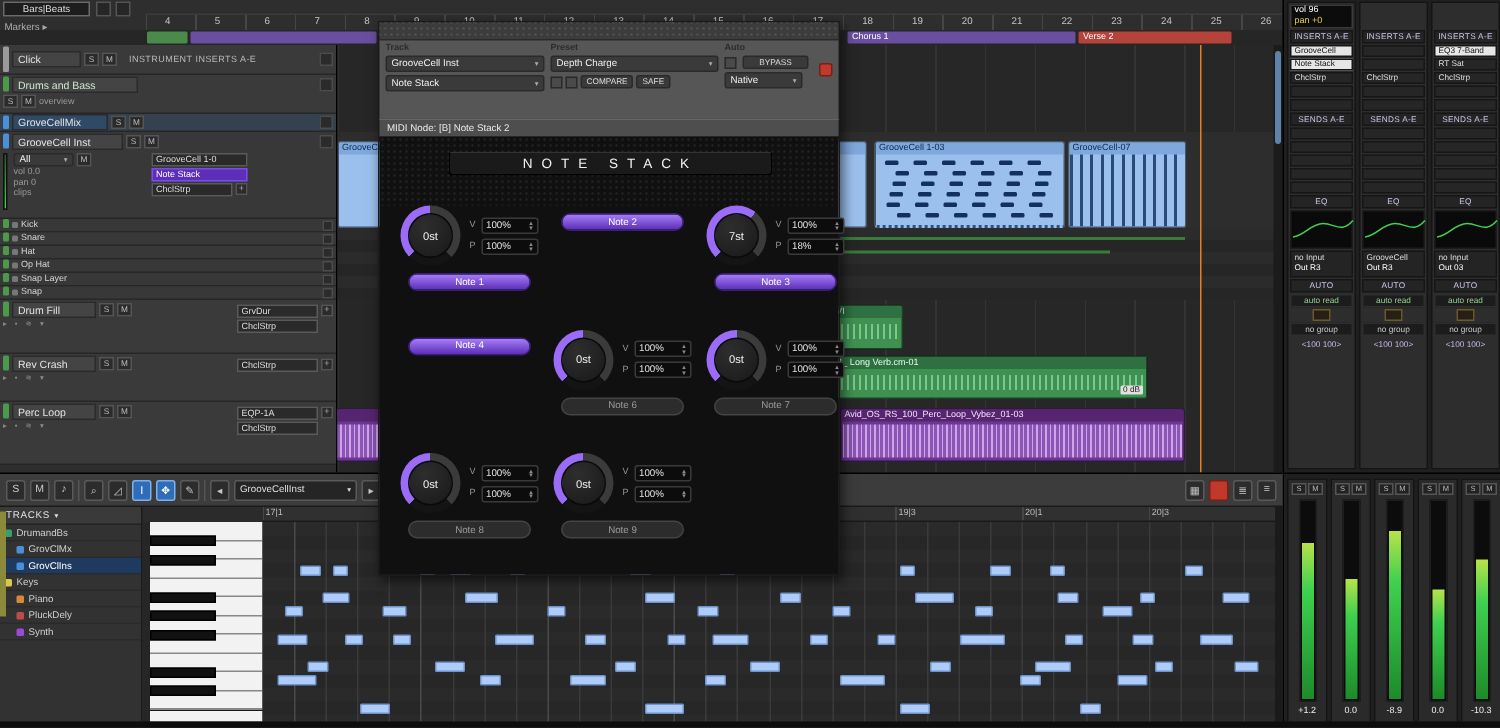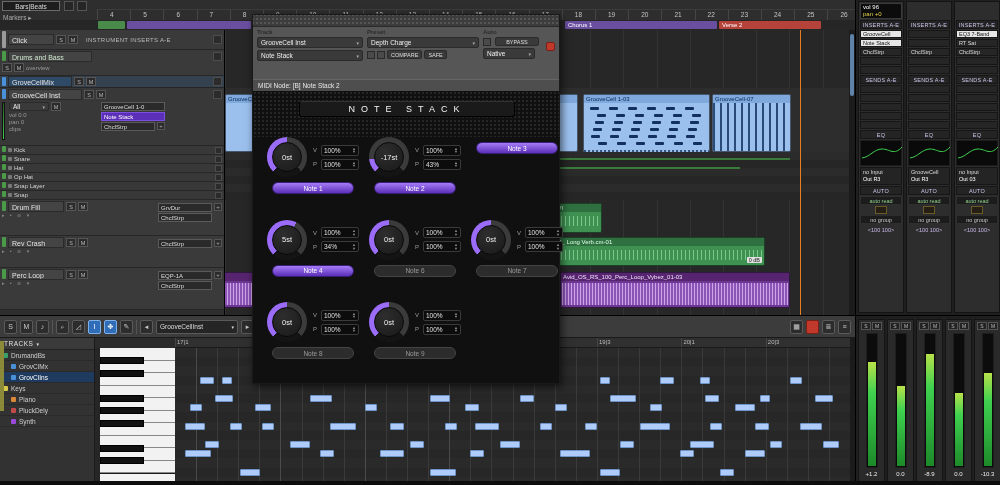--- a/index.html
+++ b/index.html
@@ -529,68 +529,47 @@
                   <span class="sbox">
                     <span class="sval">100%</span>
                     <span class="arrs">▲<br>▼</span>
                   </span>
                 </div>
               </div>
             </div>
             <div class="nbtn">Note 1</div>
           </div>
           <div class="kcell">
-            <div class="krow">
-              <div class="knob" style="--arc:39deg">
-                <div class="kface">-17st</div>
-              </div>
-              <div class="spins">
-                <div class="spin">
-                  <span class="slab">V</span>
-                  <span class="sbox">
-                    <span class="sval">100%</span>
-                    <span class="arrs">▲<br>▼</span>
-                  </span>
-                </div>
-                <div class="spin">
-                  <span class="slab">P</span>
-                  <span class="sbox">
-                    <span class="sval">43%</span>
-                    <span class="arrs">▲<br>▼</span>
-                  </span>
-                </div>
-              </div>
-            </div>
             <div class="nbtn">Note 2</div>
-          </div>
-          <div class="kcell">
-            <div class="nbtn">Note 3</div>
           </div>
           <div class="kcell">
             <div class="krow">
-              <div class="knob" style="--arc:163deg">
-                <div class="kface">5st</div>
+              <div class="knob" style="--arc:174deg">
+                <div class="kface">7st</div>
               </div>
               <div class="spins">
                 <div class="spin">
                   <span class="slab">V</span>
                   <span class="sbox">
                     <span class="sval">100%</span>
                     <span class="arrs">▲<br>▼</span>
                   </span>
                 </div>
                 <div class="spin">
                   <span class="slab">P</span>
                   <span class="sbox">
-                    <span class="sval">34%</span>
+                    <span class="sval">18%</span>
                     <span class="arrs">▲<br>▼</span>
                   </span>
                 </div>
               </div>
             </div>
+            <div class="nbtn">Note 3</div>
+          </div>
+          <div class="kcell">
             <div class="nbtn">Note 4</div>
           </div>
           <div class="kcell">
             <div class="krow">
               <div class="knob" style="--arc:135deg">
                 <div class="kface">0st</div>
               </div>
               <div class="spins">
                 <div class="spin">
                   <span class="slab">V</span>

